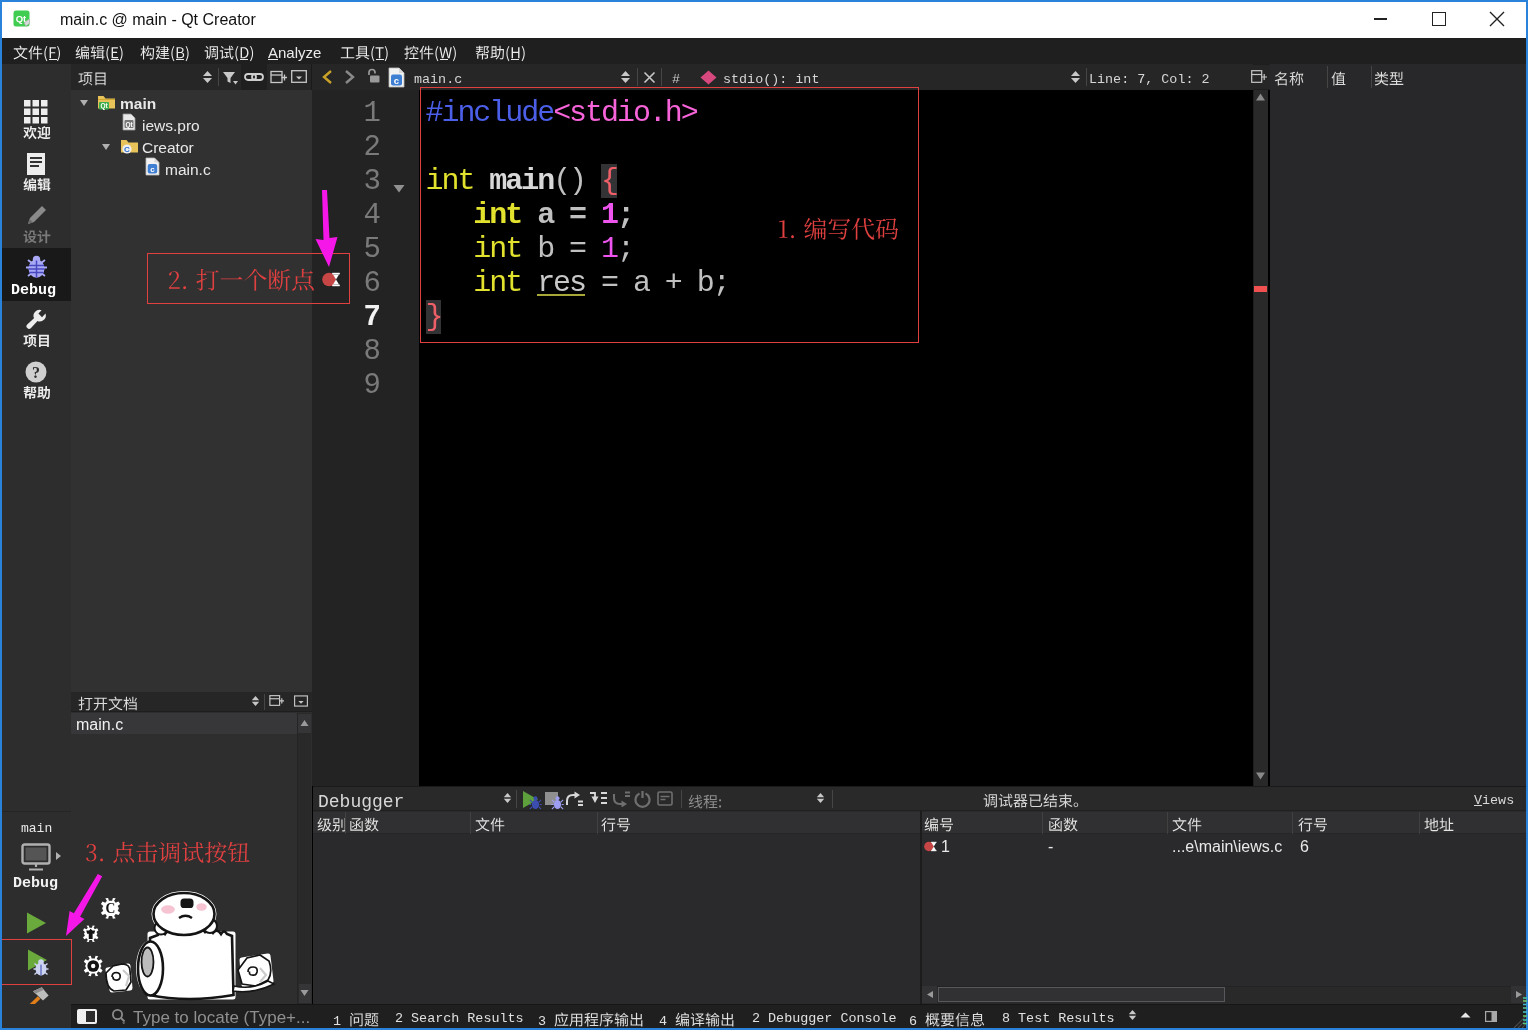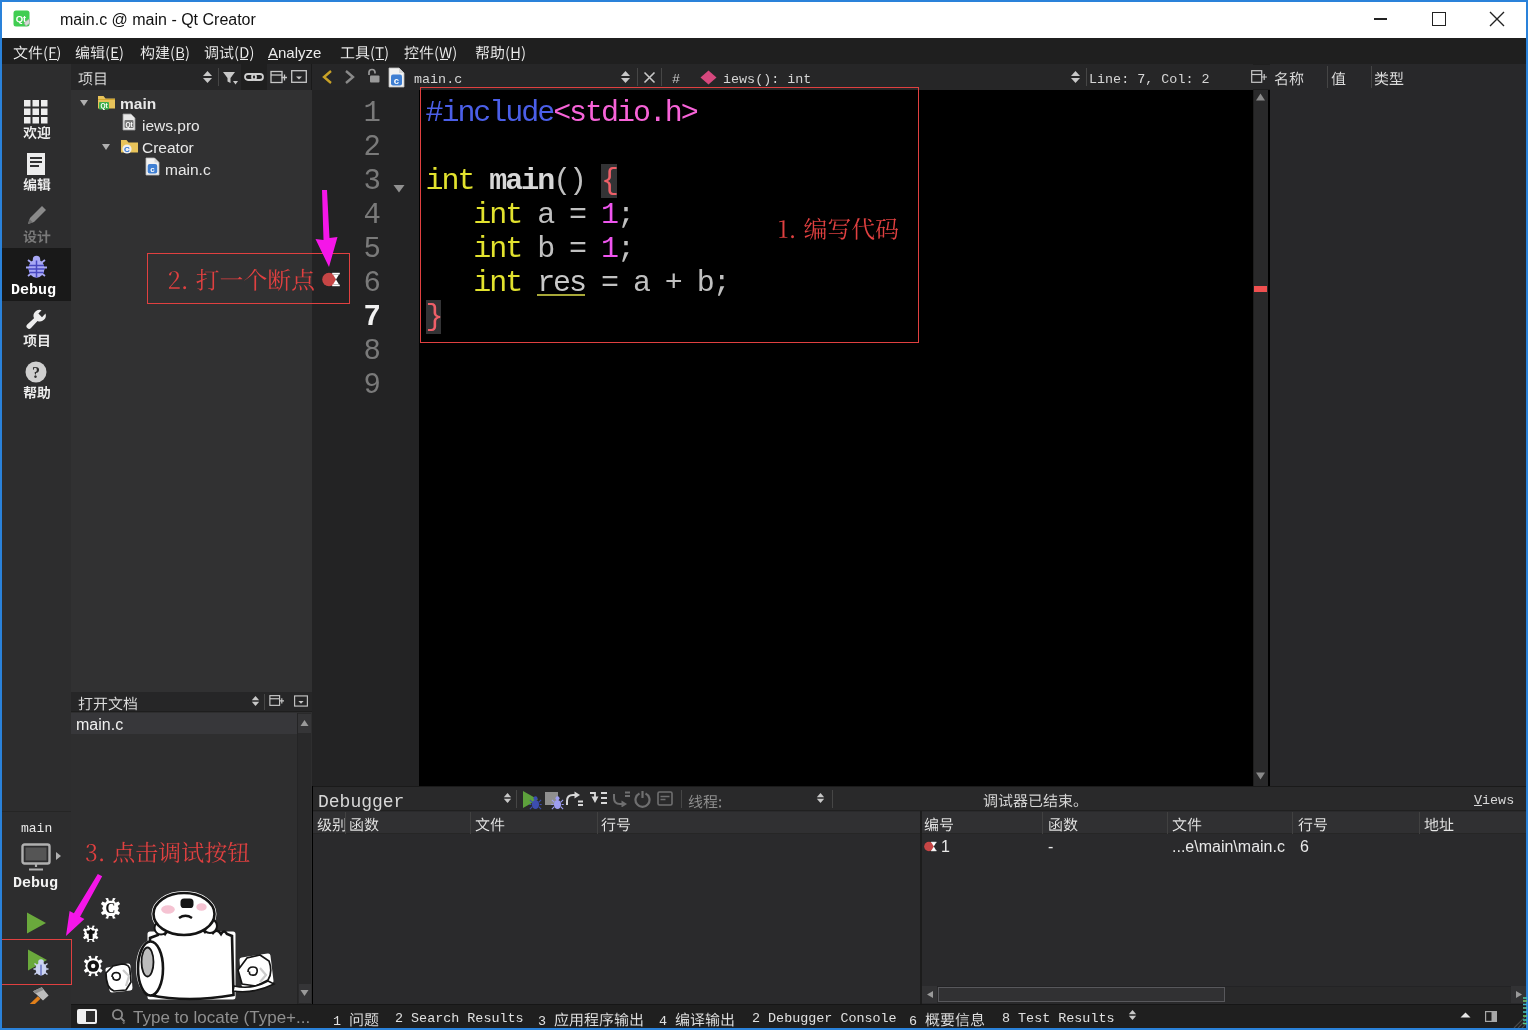--- a/index.html
+++ b/index.html
@@ -150,21 +150,21 @@
       <path d="M1.5 1.5 L11.5 11.5 M11.5 1.5 L1.5 11.5" stroke="#c8c8c8" stroke-width="1.6"></path>
     </svg>
   </div>
 <div style="position:absolute;left:661px;top:68px;width:1px;height:18px;background:#464646;"></div>
 <div style="position:absolute;left:672px;top:71px;font-size:13.4px;color:#c8c8c8;"><span class="mono">#</span></div>
 <div style="position:absolute;left:700px;top:70px;line-height:0;">
     <svg width="17" height="15" viewBox="0 0 17 15">
       <path d="M8.5 0.5 L16.5 7.5 L8.5 14.5 L0.5 7.5 Z" fill="#d6487e"></path>
     </svg>
   </div>
-<div style="position:absolute;left:723px;top:71px;font-size:13.4px;color:#d6d6d6;"><span class="mono">iews(): int</span></div>
+<div style="position:absolute;left:723px;top:71px;font-size:13.4px;color:#d6d6d6;"><span class="mono">stdio(): int</span></div>
 <div style="position:absolute;left:1070px;top:70px;line-height:0;">
     <svg width="11" height="14" viewBox="0 0 11 14">
       <path d="M5.5 1 L10 6 H1 Z" fill="#c8c8c8"></path>
       <path d="M5.5 13 L10 8 H1 Z" fill="#c8c8c8"></path>
     </svg>
   </div>
 <div style="position:absolute;left:1086px;top:68px;width:1px;height:18px;background:#464646;"></div>
 <div style="position:absolute;left:1089px;top:71px;font-size:13.4px;color:#d6d6d6;"><span class="mono">Line: 7, Col: 2</span></div>
 <div style="position:absolute;left:1251px;top:70px;line-height:0;">
     <svg width="16" height="13" viewBox="0 0 16 13">
@@ -424,21 +424,21 @@
       <g fill="#fff">
         <rect x="10.2" y="0.8" width="7.6" height="1.6"></rect>
         <rect x="10.2" y="12.6" width="7.6" height="1.6"></rect>
         <path d="M11 2.4 H17 L14 7.5 Z"></path>
         <path d="M11 12.6 H17 L14 7.5 Z"></path>
       </g>
     </svg>
   </div>
 <div style="position:absolute;left:425.5px;top:94px;width:820px;height:34px;line-height:34px;font-size:30px;letter-spacing:-2.05px;white-space:pre;"><span class="mono"><span style="color:#4b5fe8;">#include</span><span style="color:#f763d8;">&lt;stdio.h&gt;</span></span></div>
 <div style="position:absolute;left:425.5px;top:162px;width:820px;height:34px;line-height:34px;font-size:30px;letter-spacing:-2.05px;white-space:pre;"><span class="mono"><span style="color:#e2e22e;">int</span><span style="color:#c0c0c0;"> </span><span style="color:#d8d8d8;"><b>main</b></span><span style="color:#c0c0c0;">() </span><span style="color:#ee5f68;background:#333335;">{</span></span></div>
-<div style="position:absolute;left:425.5px;top:196px;width:820px;height:34px;line-height:34px;font-size:30px;letter-spacing:-2.05px;white-space:pre;"><span class="mono"><span style="color:#e2e22e;">   int</span><span style="color:#c0c0c0;"> a = </span><span style="color:#ee55ee;">1</span><span style="color:#c0c0c0;">;</span></span></div>
+<div style="position:absolute;left:425.5px;top:196px;width:820px;height:34px;line-height:34px;font-size:30px;letter-spacing:-2.05px;white-space:pre;font-weight:bold;"><span class="mono"><span style="color:#e2e22e;">   int</span><span style="color:#c0c0c0;"> a = </span><span style="color:#ee55ee;">1</span><span style="color:#c0c0c0;">;</span></span></div>
 <div style="position:absolute;left:425.5px;top:230px;width:820px;height:34px;line-height:34px;font-size:30px;letter-spacing:-2.05px;white-space:pre;"><span class="mono"><span style="color:#e2e22e;">   int</span><span style="color:#c0c0c0;"> b = </span><span style="color:#ee55ee;">1</span><span style="color:#c0c0c0;">;</span></span></div>
 <div style="position:absolute;left:425.5px;top:264px;width:820px;height:34px;line-height:34px;font-size:30px;letter-spacing:-2.05px;white-space:pre;"><span class="mono"><span style="color:#e2e22e;">   int</span><span style="color:#c0c0c0;"> </span><span style="color:#c8c8c8;">res</span><span style="color:#c0c0c0;text-align:center;"> = a + b</span><span style="color:#c0c0c0;">;</span></span></div>
 <div style="position:absolute;left:425.5px;top:298px;width:820px;height:34px;line-height:34px;font-size:30px;letter-spacing:-2.05px;white-space:pre;"><span class="mono"><span style="color:#ee5f68;background:#333335;">}</span></span></div>
 <div style="position:absolute;left:537px;top:294px;width:48px;height:2px;background:#a8a838;"></div>
 <div style="position:absolute;left:1253px;top:90px;width:15px;height:696px;background:#29292a;border-left:1px solid #1e1e1e;"></div>
 <div style="position:absolute;left:1255px;top:92px;line-height:0;">
     <svg width="11" height="10" viewBox="0 0 11 10">
       <path d="M5.5 1.5 L10 8.5 H1 Z" fill="#8a8a8a"></path>
     </svg>
   </div>
@@ -604,21 +604,21 @@
       <g fill="#fff">
         <rect x="10.2" y="0.8" width="7.6" height="1.6"></rect>
         <rect x="10.2" y="12.6" width="7.6" height="1.6"></rect>
         <path d="M11 2.4 H17 L14 7.5 Z"></path>
         <path d="M11 12.6 H17 L14 7.5 Z"></path>
       </g>
     </svg>
   </div>
 <div style="position:absolute;left:941px;top:838px;font-size:16px;color:#e8e8e8;">1</div>
 <div style="position:absolute;left:1048px;top:838px;font-size:16px;color:#e8e8e8;">-</div>
-<div style="position:absolute;left:1172px;top:838px;font-size:16px;color:#e8e8e8;">...e\main\main.c</div>
+<div style="position:absolute;left:1172px;top:838px;font-size:16px;color:#e8e8e8;">...e\main\iews.c</div>
 <div style="position:absolute;left:1300px;top:838px;font-size:16px;color:#e8e8e8;">6</div>
 <div style="position:absolute;left:922px;top:986px;width:604px;height:17px;background:#29292a;border-top:1px solid #232325;"></div>
 <div style="position:absolute;left:922px;top:986px;width:15px;height:17px;background:#323234;"></div>
 <div style="position:absolute;left:1511px;top:986px;width:15px;height:17px;background:#323234;"></div>
 <div style="position:absolute;left:926px;top:990px;line-height:0;">
     <svg width="8" height="9" viewBox="0 0 8 9">
       <path d="M7 1 L1 4.5 L7 8 Z" fill="#9a9a9a"></path>
     </svg>
   </div>
 <div style="position:absolute;left:1515px;top:990px;line-height:0;">

